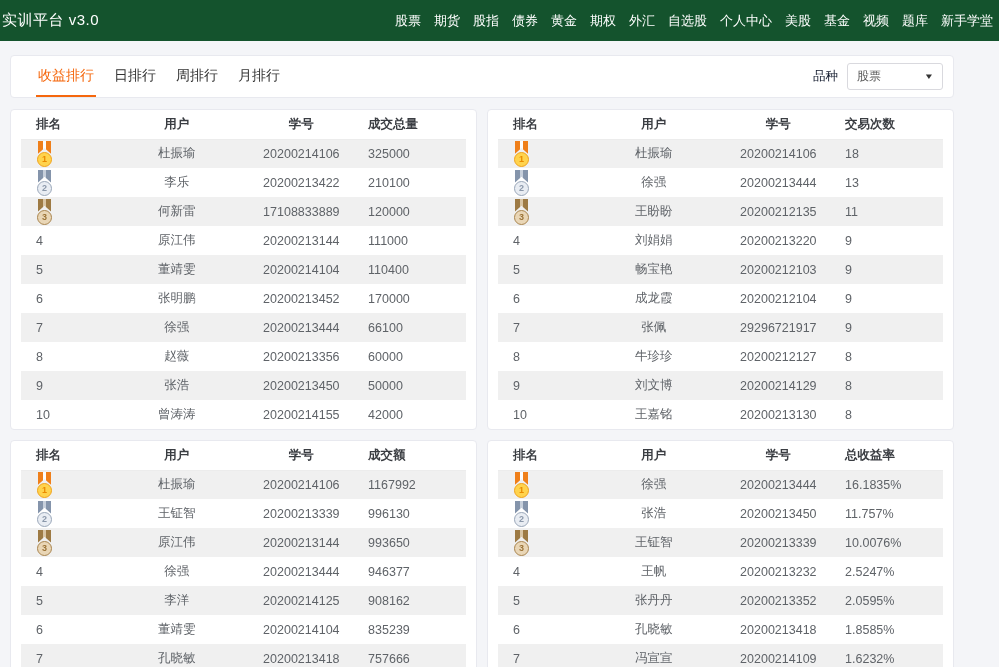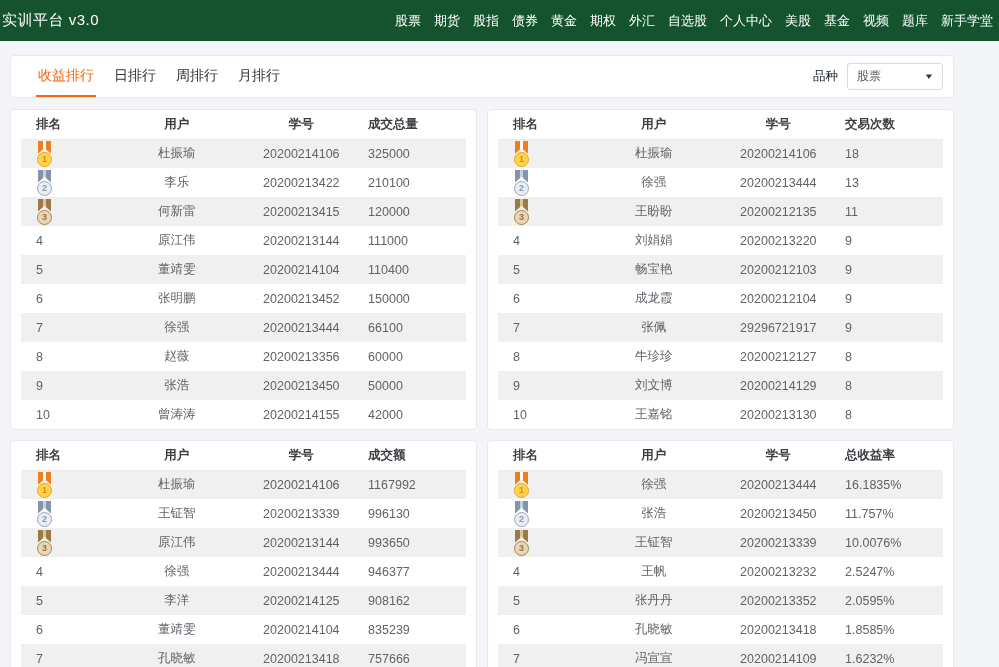--- a/index.html
+++ b/index.html
@@ -137,40 +137,40 @@
             </tr>
             <tr>
               <td class="col-rank"><span class="medal medal-2"><span class="ribbon"></span><span class="circle">2</span></span></td>
               <td class="col-user">李乐</td>
               <td class="col-id">20200213422</td>
               <td class="col-value">210100</td>
             </tr>
             <tr>
               <td class="col-rank"><span class="medal medal-3"><span class="ribbon"></span><span class="circle">3</span></span></td>
               <td class="col-user">何新雷</td>
-              <td class="col-id">20200213415</td>
+              <td class="col-id">17108833889</td>
               <td class="col-value">120000</td>
             </tr>
             <tr>
               <td class="col-rank"><span class="rank-num">4</span></td>
               <td class="col-user">原江伟</td>
               <td class="col-id">20200213144</td>
               <td class="col-value">111000</td>
             </tr>
             <tr>
               <td class="col-rank"><span class="rank-num">5</span></td>
               <td class="col-user">董靖雯</td>
               <td class="col-id">20200214104</td>
               <td class="col-value">110400</td>
             </tr>
             <tr>
               <td class="col-rank"><span class="rank-num">6</span></td>
               <td class="col-user">张明鹏</td>
               <td class="col-id">20200213452</td>
-              <td class="col-value">150000</td>
+              <td class="col-value">170000</td>
             </tr>
             <tr>
               <td class="col-rank"><span class="rank-num">7</span></td>
               <td class="col-user">徐强</td>
               <td class="col-id">20200213444</td>
               <td class="col-value">66100</td>
             </tr>
             <tr>
               <td class="col-rank"><span class="rank-num">8</span></td>
               <td class="col-user">赵薇</td>

